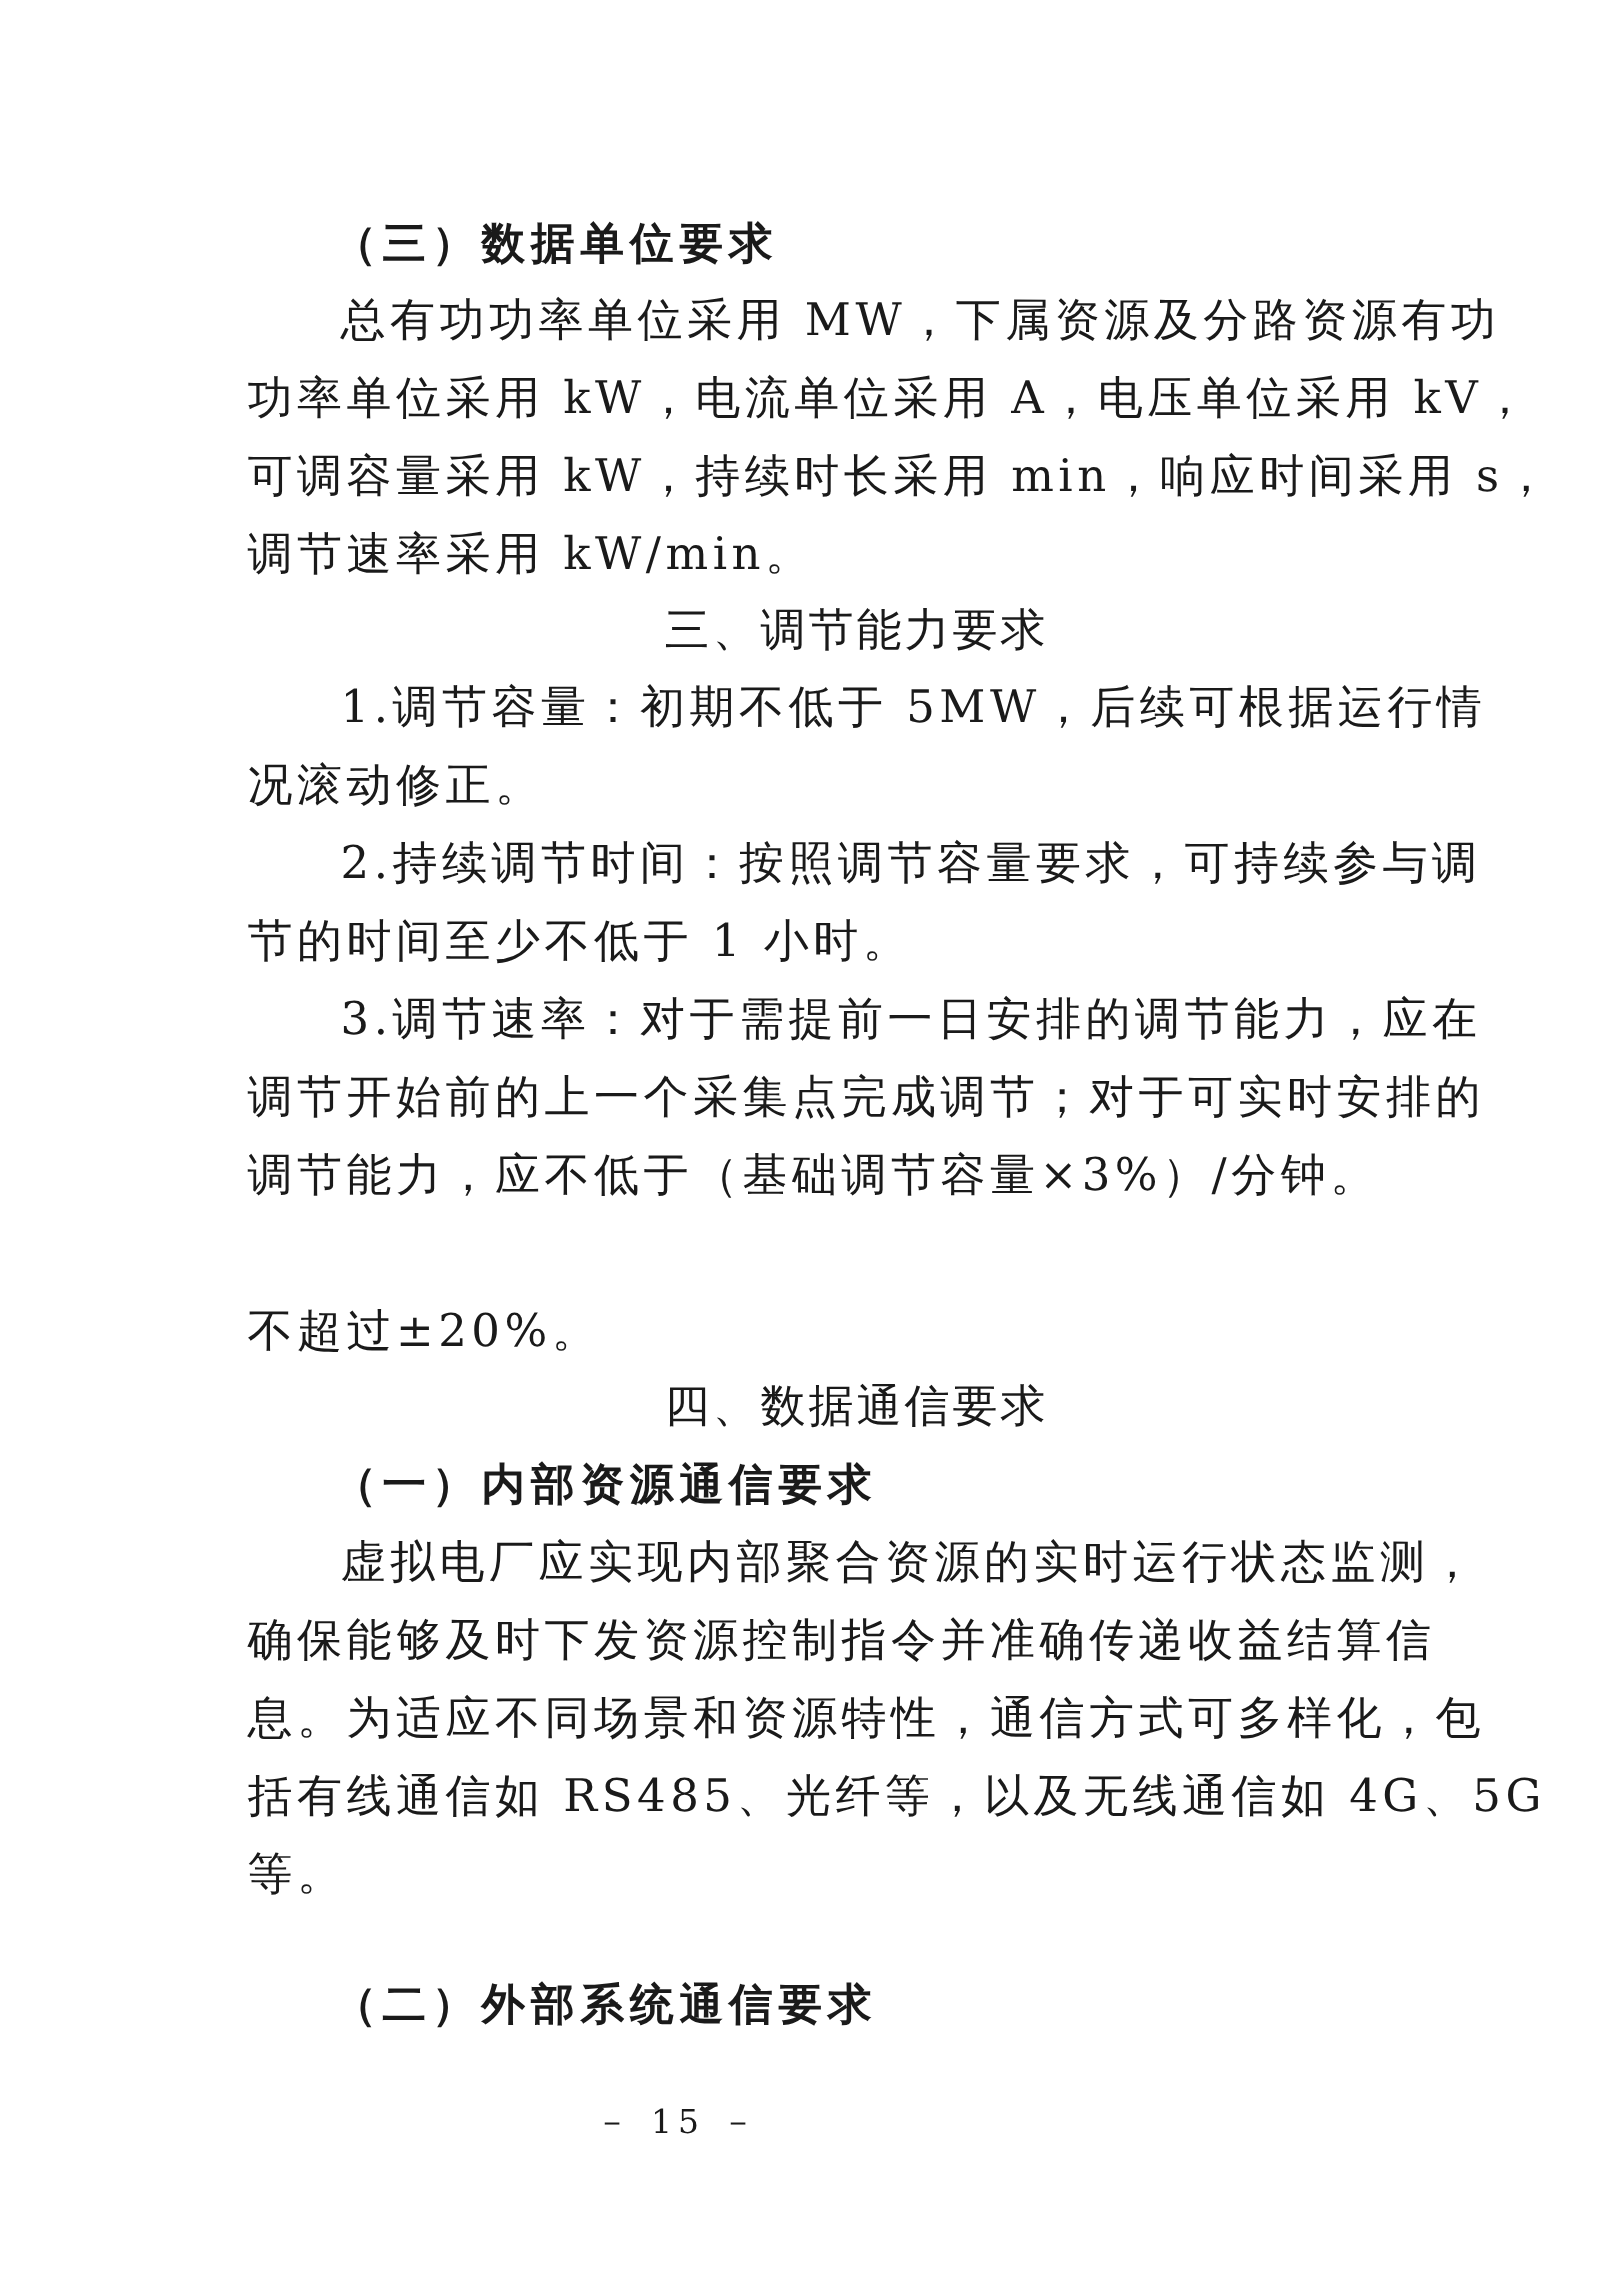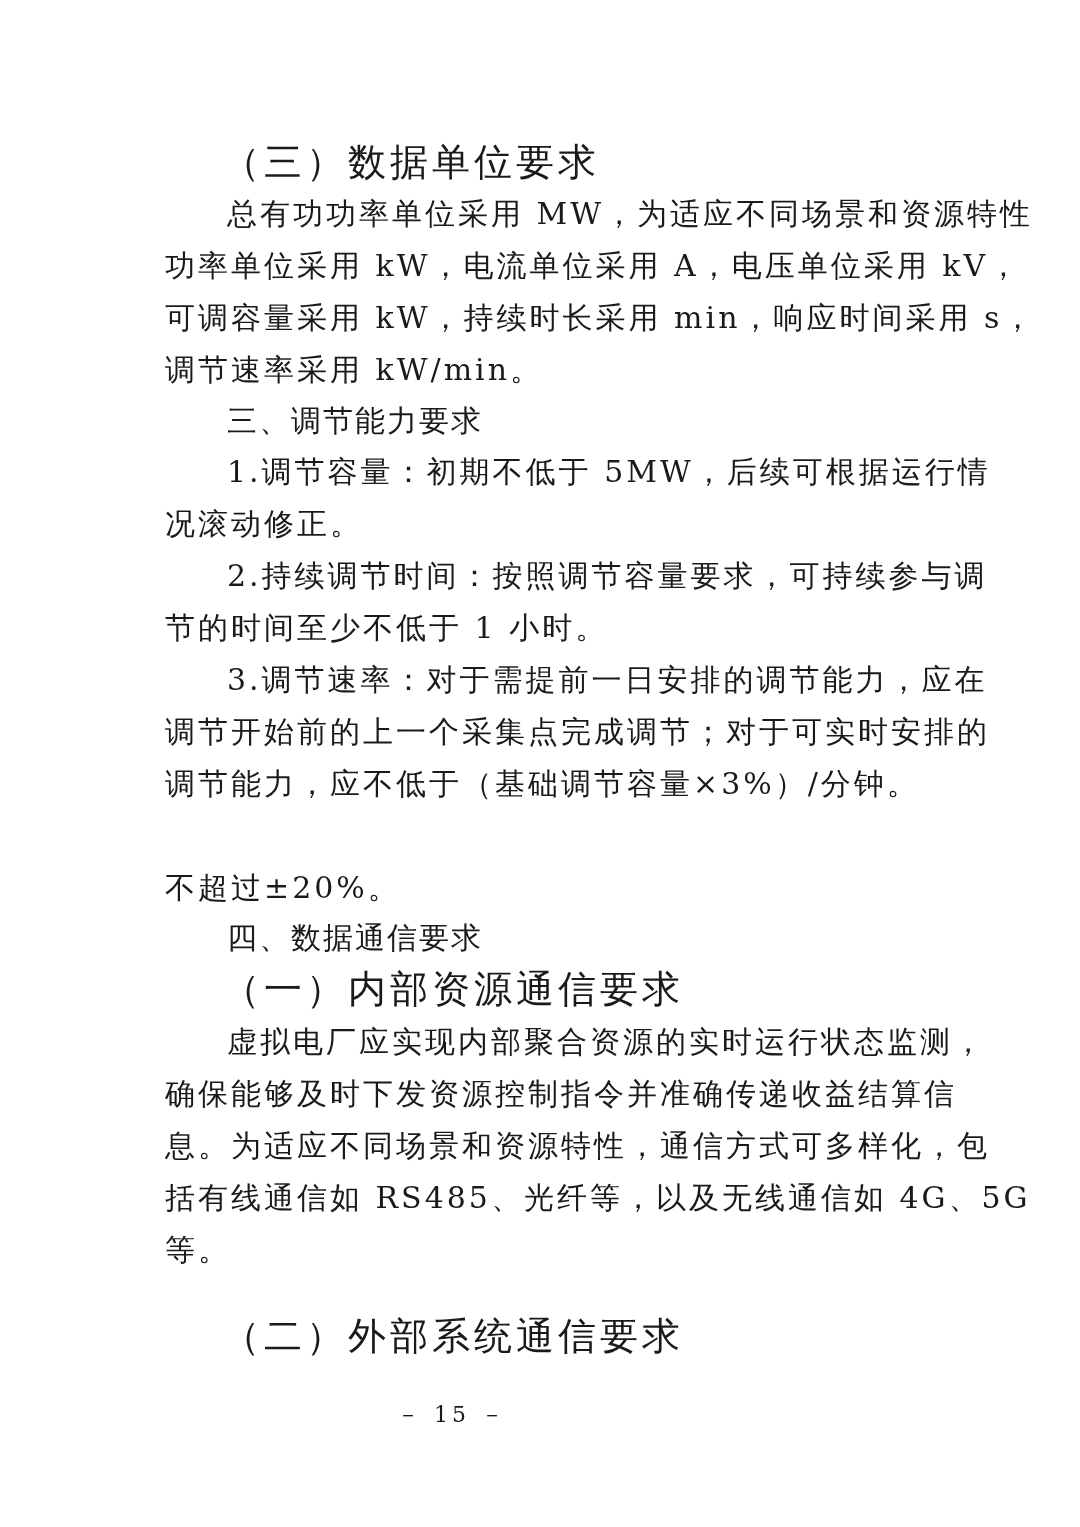--- a/index.html
+++ b/index.html
@@ -1,33 +1,33 @@
 <!DOCTYPE html>
 <html><head>
 <meta charset="utf-8">
 <style>
   html, body { margin: 0; padding: 0; background: #ffffff; }
   body { width: 1080px; height: 1527px; position: relative; overflow: hidden;
          font-family: "DejaVu Serif", "Liberation Serif", serif; color: #1a1a1a; }
   .page { position: absolute; left: 0; top: 0; width: 1080px; height: 1527px; }
   .line { position: absolute; left: 165px; width: 750px; font-size: 30px; line-height: 40px;
           white-space: nowrap; letter-spacing: 3px; }
-  .indent { left: 227px; width: 688px; }
+  .indent { left: 227px; width: 688px; text-align: center; }
   .heading1 { font-family: "DejaVu Sans", "Liberation Sans", sans-serif; font-size: 30px; letter-spacing: 2px; }
-  .heading2 { font-family: "DejaVu Sans", "Liberation Sans", sans-serif; font-weight: normal; font-size: 38px; letter-spacing: 4px; left: 222px; }
+  .heading2 { font-family: "DejaVu Sans", "Liberation Sans", sans-serif; font-weight: bold; font-size: 29px; letter-spacing: 4px; left: 222px; }
   .justify { text-align: justify; text-align-last: justify; }
   .page-number { position: absolute; left: 0; width: 904px; top: 1400px; text-align: center;
                  font-size: 22px; letter-spacing: 4px; font-family: "DejaVu Serif", serif; }
 </style>
 </head>
 <body>
 
 <div class="page">
   <div class="line heading2" style="top:142px">（三）数据单位要求</div>
-  <div class="line indent justify" style="top:194px">总有功功率单位采用 MW，为适应不同场景和资源特性</div>
+  <div class="line indent justify" style="top:194px">总有功功率单位采用 MW，下属资源及分路资源有功</div>
   <div class="line justify" style="top:246px">功率单位采用 kW，电流单位采用 A，电压单位采用 kV，</div>
   <div class="line justify" style="top:298px">可调容量采用 kW，持续时长采用 min，响应时间采用 s，</div>
   <div class="line" style="top:350px">调节速率采用 kW/min。</div>
 
   <div class="line heading1 indent" style="top:401px">三、调节能力要求</div>
   <div class="line indent justify" style="top:452px">1.调节容量：初期不低于 5MW，后续可根据运行情</div>
   <div class="line" style="top:504px">况滚动修正。</div>
   <div class="line indent justify" style="top:556px">2.持续调节时间：按照调节容量要求，可持续参与调</div>
   <div class="line" style="top:608px">节的时间至少不低于 1 小时。</div>
   <div class="line indent justify" style="top:660px">3.调节速率：对于需提前一日安排的调节能力，应在</div>

